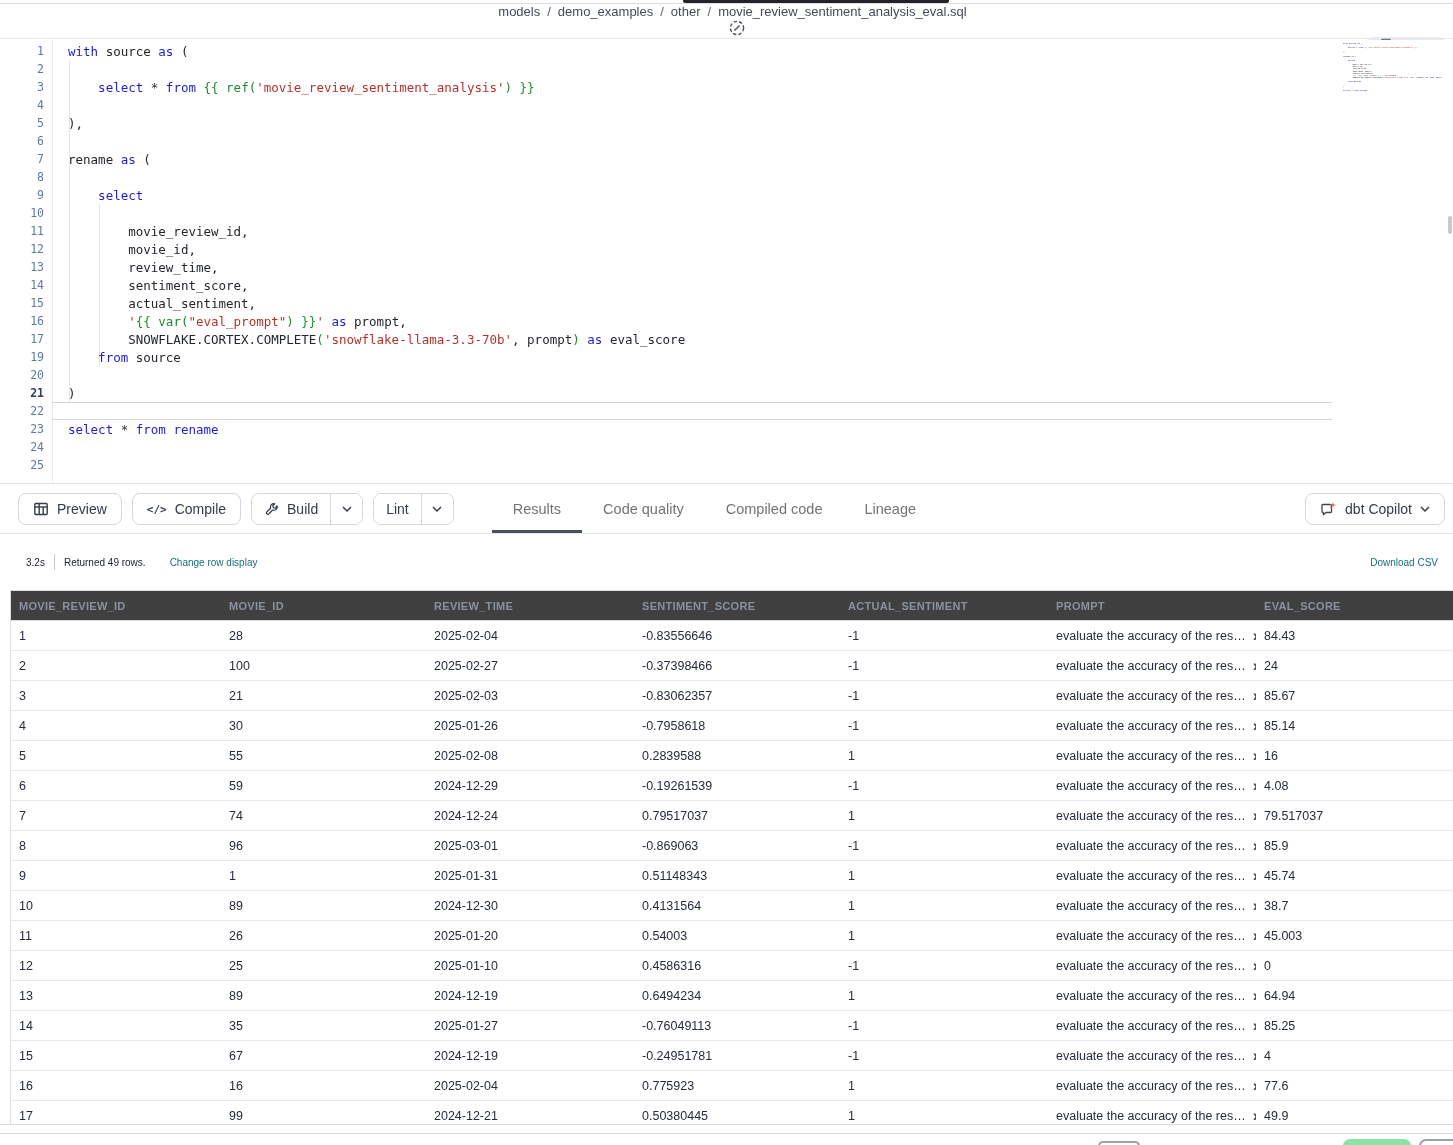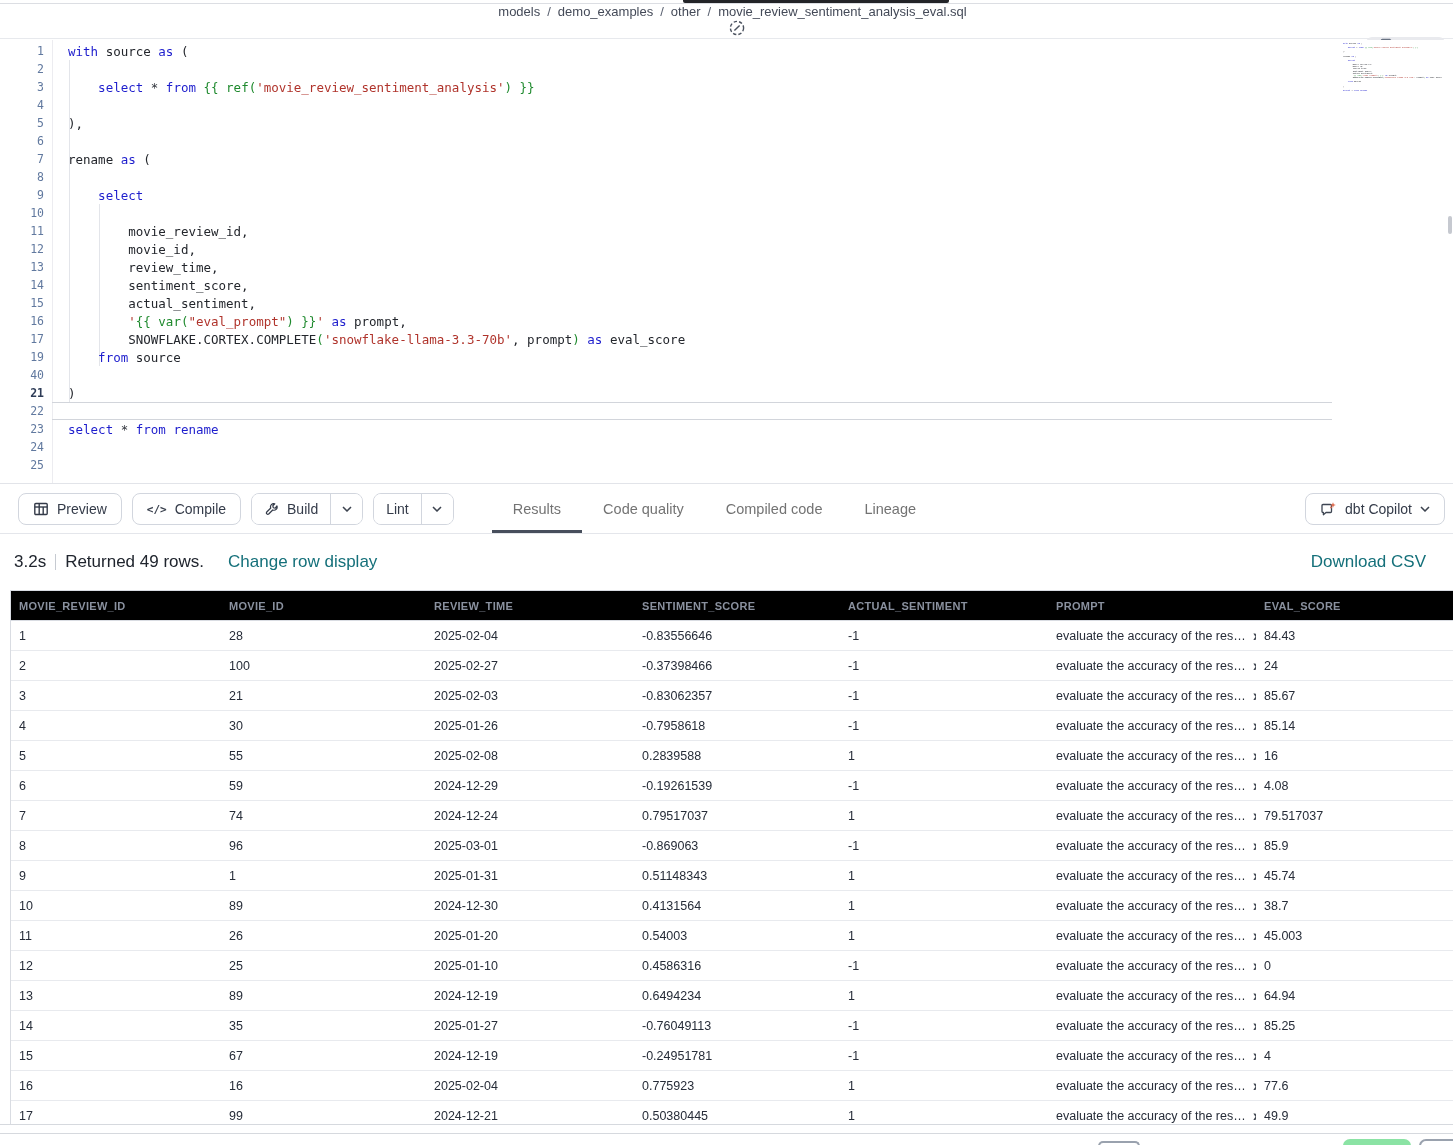--- a/index.html
+++ b/index.html
@@ -61,32 +61,32 @@
                  display:flex; align-items:center; justify-content:center; cursor:pointer; }
   .code-glyph { font-family:"DejaVu Sans Mono",monospace; font-size:11px; font-weight:bold; color:#3a414e; }
   .tabs { display:flex; margin-left:28px; height:48px; align-self:flex-end; }
   .tab { position:relative; padding:0 21px; display:flex; align-items:center;
          font-size:14.5px; color:#737373; cursor:pointer; }
   .tab.active { font-weight:500; }
   .tab.active::after { content:""; position:absolute; left:0; right:0; bottom:0; height:3px; background:#474e5c; }
   .copilot { margin-left:auto; margin-right:8px; }
 
   
-  .info-bar { position:absolute; top:534px; left:0; width:1432px; height:56px;
-              display:flex; align-items:center; padding:0 6px 0 14px; font-size:17px; color:#20252e; }
+  .info-bar { position:absolute; top:534px; left:12px; width:1432px; height:56px;
+              display:flex; align-items:center; padding:0 6px 0 14px; font-size:10px; color:#20252e; }
   .pipe { width:1px; height:16px; background:#c6cad1; margin:0 9px; }
   .link { color:#15707a; cursor:pointer; }
   .change-link { margin-left:24px; }
   .dl-link { margin-left:auto; }
 
   
   .rtable { position:absolute; top:590px; left:10px; width:1443px; background:#fff;
             border-left:1px solid #d9dce2; border-top:1px solid #d9dce2; }
   .t-head, .t-row { display:grid; grid-template-columns:210px 205px 208px 206px 208px 208px 1fr; height:30px; }
-  .t-head { background:#000000; border-bottom:1px solid #d9dce2; }
+  .t-head { background:#404040; border-bottom:1px solid #d9dce2; }
   .t-row { border-bottom:1px solid #e8eaee; background:#fff; }
   .th { font-size:11px; font-weight:bold; color:#8a919f; letter-spacing:.3px;
         display:flex; align-items:center; padding-left:8px; cursor:pointer; }
   .td { font-size:12.5px; color:#262c38; display:flex; align-items:center; padding-left:8px;
         white-space:nowrap; overflow:hidden; }
   .prompt-caret { margin-left:7px; color:#3f4650; font-size:16px; font-weight:bold; line-height:1; cursor:pointer; }
 
   
   .bottom-strip { position:absolute; top:1124px; left:0; width:1453px; height:10px; background:#fff;
                   border-top:1px solid #d6d9de; border-bottom:1px solid #d6d9de; }
@@ -147,21 +147,21 @@
       <div class="cl"><span class="ln">9</span><span class="code"><span class="tok-p">    </span><span class="tok-k">select</span></span></div>
       <div class="cl"><span class="ln">10</span><span class="code"></span></div>
       <div class="cl"><span class="ln">11</span><span class="code"><span class="tok-p">        movie_review_id,</span></span></div>
       <div class="cl"><span class="ln">12</span><span class="code"><span class="tok-p">        movie_id,</span></span></div>
       <div class="cl"><span class="ln">13</span><span class="code"><span class="tok-p">        review_time,</span></span></div>
       <div class="cl"><span class="ln">14</span><span class="code"><span class="tok-p">        sentiment_score,</span></span></div>
       <div class="cl"><span class="ln">15</span><span class="code"><span class="tok-p">        actual_sentiment,</span></span></div>
       <div class="cl"><span class="ln">16</span><span class="code"><span class="tok-p">        </span><span class="tok-s">'</span><span class="tok-j">{{ var(</span><span class="tok-s">"eval_prompt"</span><span class="tok-j">) }}</span><span class="tok-s">'</span><span class="tok-p"> </span><span class="tok-k">as</span><span class="tok-p"> prompt,</span></span></div>
       <div class="cl"><span class="ln">17</span><span class="code"><span class="tok-p">        SNOWFLAKE.CORTEX.COMPLETE</span><span class="tok-j">(</span><span class="tok-s">'snowflake-llama-3.3-70b'</span><span class="tok-p">, prompt</span><span class="tok-j">)</span><span class="tok-p"> </span><span class="tok-k">as</span><span class="tok-p"> eval_score</span></span></div>
       <div class="cl"><span class="ln">19</span><span class="code"><span class="tok-p">    </span><span class="tok-k">from</span><span class="tok-p"> source</span></span></div>
-      <div class="cl"><span class="ln">40</span><span class="code"></span></div>
+      <div class="cl"><span class="ln">20</span><span class="code"></span></div>
       <div class="cl active"><span class="ln">21</span><span class="code"><span class="tok-p">)</span></span></div>
       <div class="cl"><span class="ln">22</span><span class="code"></span></div>
       <div class="cl"><span class="ln">23</span><span class="code"><span class="tok-k">select</span><span class="tok-p"> </span><span class="tok-o">*</span><span class="tok-p"> </span><span class="tok-k">from</span><span class="tok-p"> </span><span class="tok-k">rename</span></span></div>
       <div class="cl"><span class="ln">24</span><span class="code"></span></div>
       <div class="cl"><span class="ln">25</span><span class="code"></span></div>
     </div>
   <div class="minimap">
       <div class="mini" id="minimap-lines"><div class="cl"><span class="code"><span class="tok-k">with</span><span class="tok-p"> source </span><span class="tok-k">as</span><span class="tok-p"> (</span></span></div><div class="cl"><span class="code"></span></div><div class="cl"><span class="code"><span class="tok-p">    </span><span class="tok-k">select</span><span class="tok-p"> </span><span class="tok-o">*</span><span class="tok-p"> </span><span class="tok-k">from</span><span class="tok-p"> </span><span class="tok-j">{{ ref(</span><span class="tok-s">'movie_review_sentiment_analysis'</span><span class="tok-j">) }}</span></span></div><div class="cl"><span class="code"></span></div><div class="cl"><span class="code"><span class="tok-p">),</span></span></div><div class="cl"><span class="code"></span></div><div class="cl"><span class="code"><span class="tok-p">rename </span><span class="tok-k">as</span><span class="tok-p"> (</span></span></div><div class="cl"><span class="code"></span></div><div class="cl"><span class="code"><span class="tok-p">    </span><span class="tok-k">select</span></span></div><div class="cl"><span class="code"></span></div><div class="cl"><span class="code"><span class="tok-p">        movie_review_id,</span></span></div><div class="cl"><span class="code"><span class="tok-p">        movie_id,</span></span></div><div class="cl"><span class="code"><span class="tok-p">        review_time,</span></span></div><div class="cl"><span class="code"><span class="tok-p">        sentiment_score,</span></span></div><div class="cl"><span class="code"><span class="tok-p">        actual_sentiment,</span></span></div><div class="cl"><span class="code"><span class="tok-p">        </span><span class="tok-s">'</span><span class="tok-j">{{ var(</span><span class="tok-s">"eval_prompt"</span><span class="tok-j">) }}</span><span class="tok-s">'</span><span class="tok-p"> </span><span class="tok-k">as</span><span class="tok-p"> prompt,</span></span></div><div class="cl"><span class="code"><span class="tok-p">        SNOWFLAKE.CORTEX.COMPLETE</span><span class="tok-j">(</span><span class="tok-s">'snowflake-llama-3.3-70b'</span><span class="tok-p">, prompt</span><span class="tok-j">)</span><span class="tok-p"> </span><span class="tok-k">as</span><span class="tok-p"> eval_score</span></span></div><div class="cl"><span class="code"></span></div><div class="cl"><span class="code"><span class="tok-p">    </span><span class="tok-k">from</span><span class="tok-p"> source</span></span></div><div class="cl"><span class="code"></span></div><div class="cl"><span class="code"><span class="tok-p">)</span></span></div><div class="cl"><span class="code"></span></div><div class="cl"><span class="code"><span class="tok-k">select</span><span class="tok-p"> </span><span class="tok-o">*</span><span class="tok-p"> </span><span class="tok-k">from</span><span class="tok-p"> </span><span class="tok-k">rename</span></span></div><div class="cl"><span class="code"></span></div><div class="cl"><span class="code"></span></div></div>
     </div>
   <div class="editor-scrollbar"></div>

